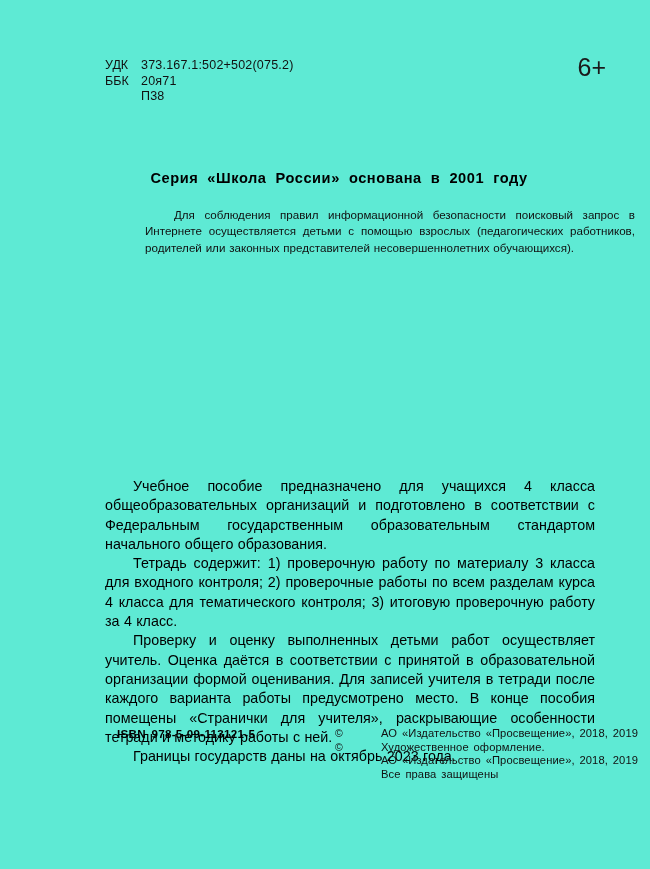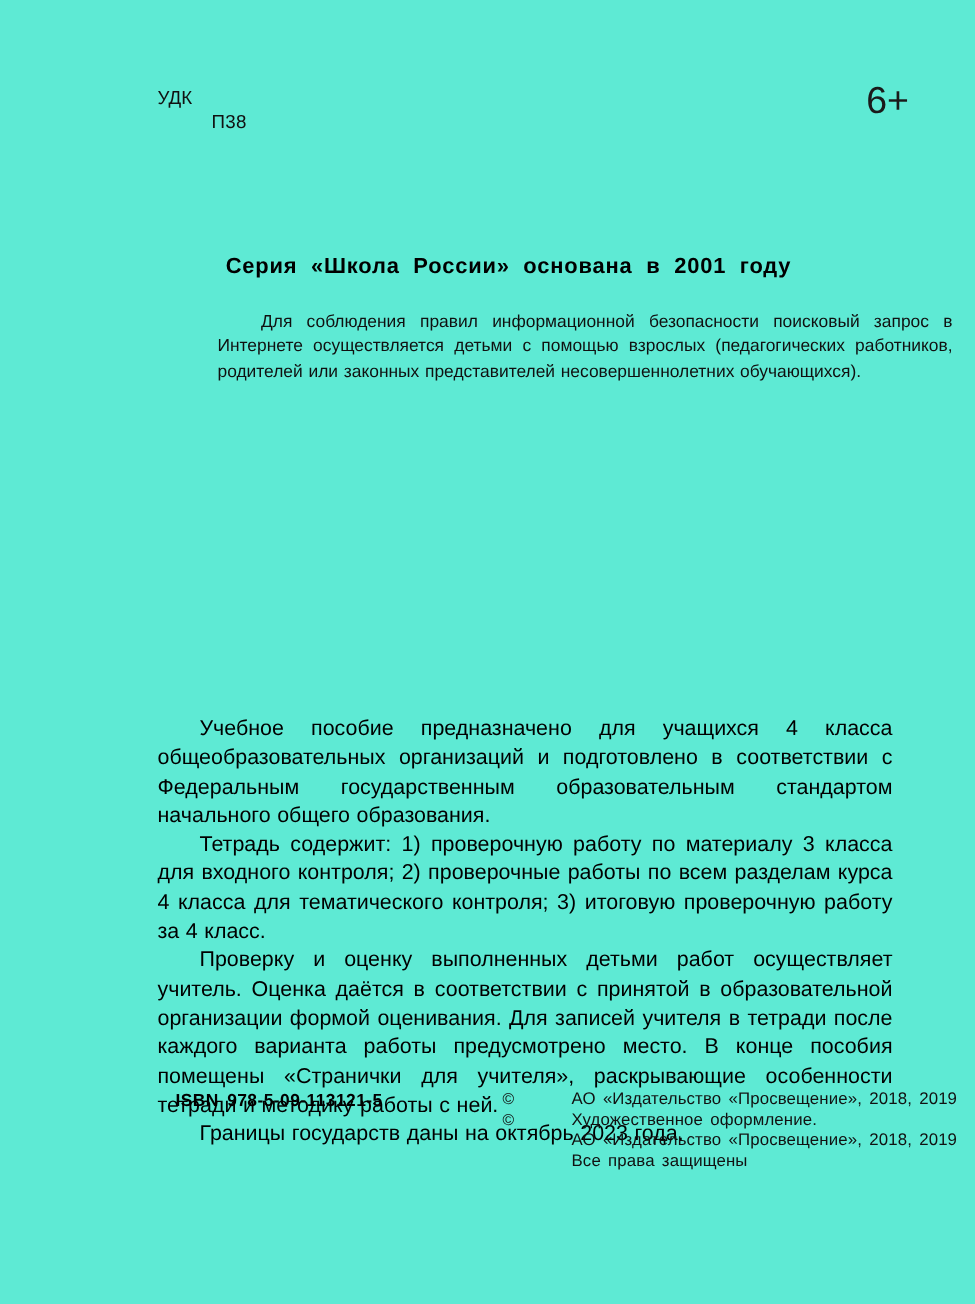--- a/index.html
+++ b/index.html
@@ -140,20 +140,25 @@
   }
 </style>
 </head>
 <body>
 
 <div class="page">
 
   <div class="codes">
     <div class="code-row">
       <span class="code-key">УДК</span>
+      <span class="code-val">373.167.1:502+502(075.2)</span>
+    </div>
+    <div class="code-row">
+      <span class="code-key">ББК</span>
+      <span class="code-val">20я71</span>
     </div>
     <div class="code-row">
       <span class="code-key"></span>
       <span class="code-val">П38</span>
     </div>
   </div>
 
   <div class="age-rating">6+</div>
 
   <div class="series-heading">Серия «Школа России» основана в 2001 году</div>

